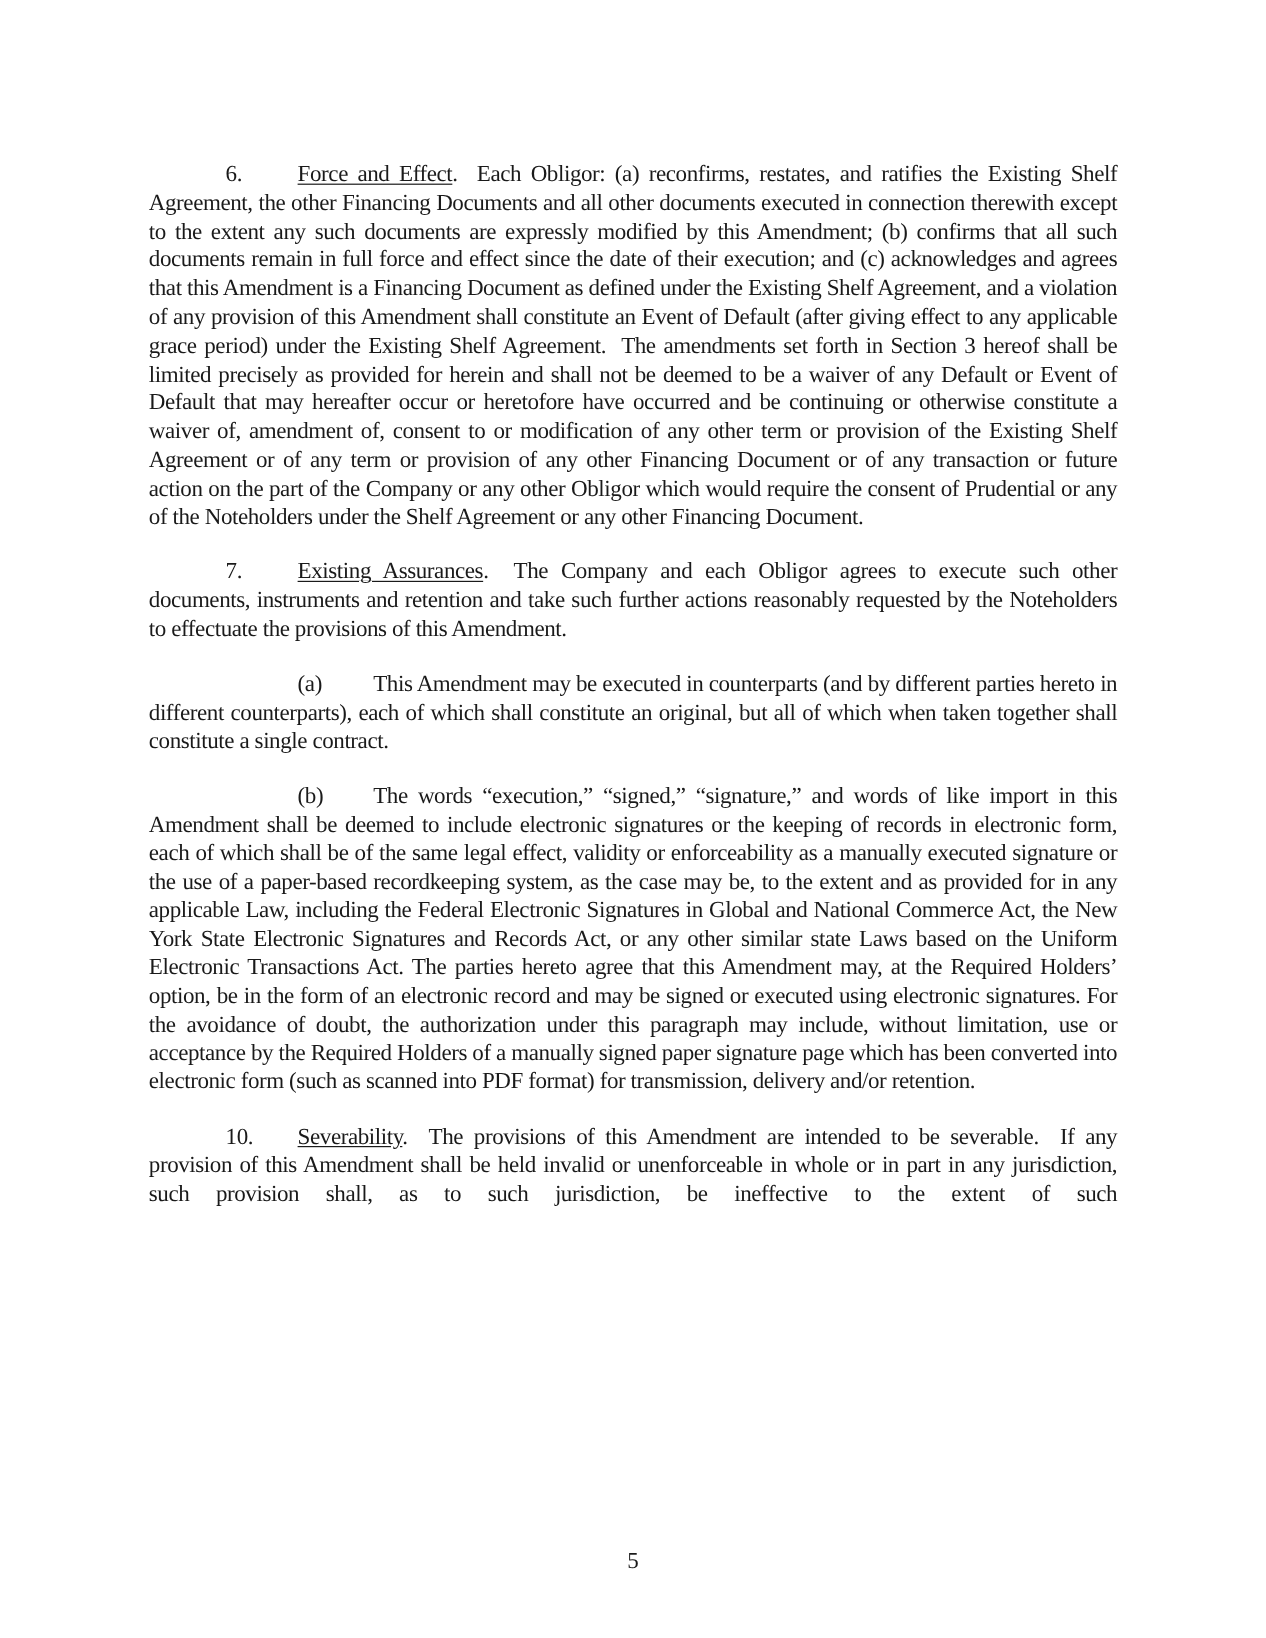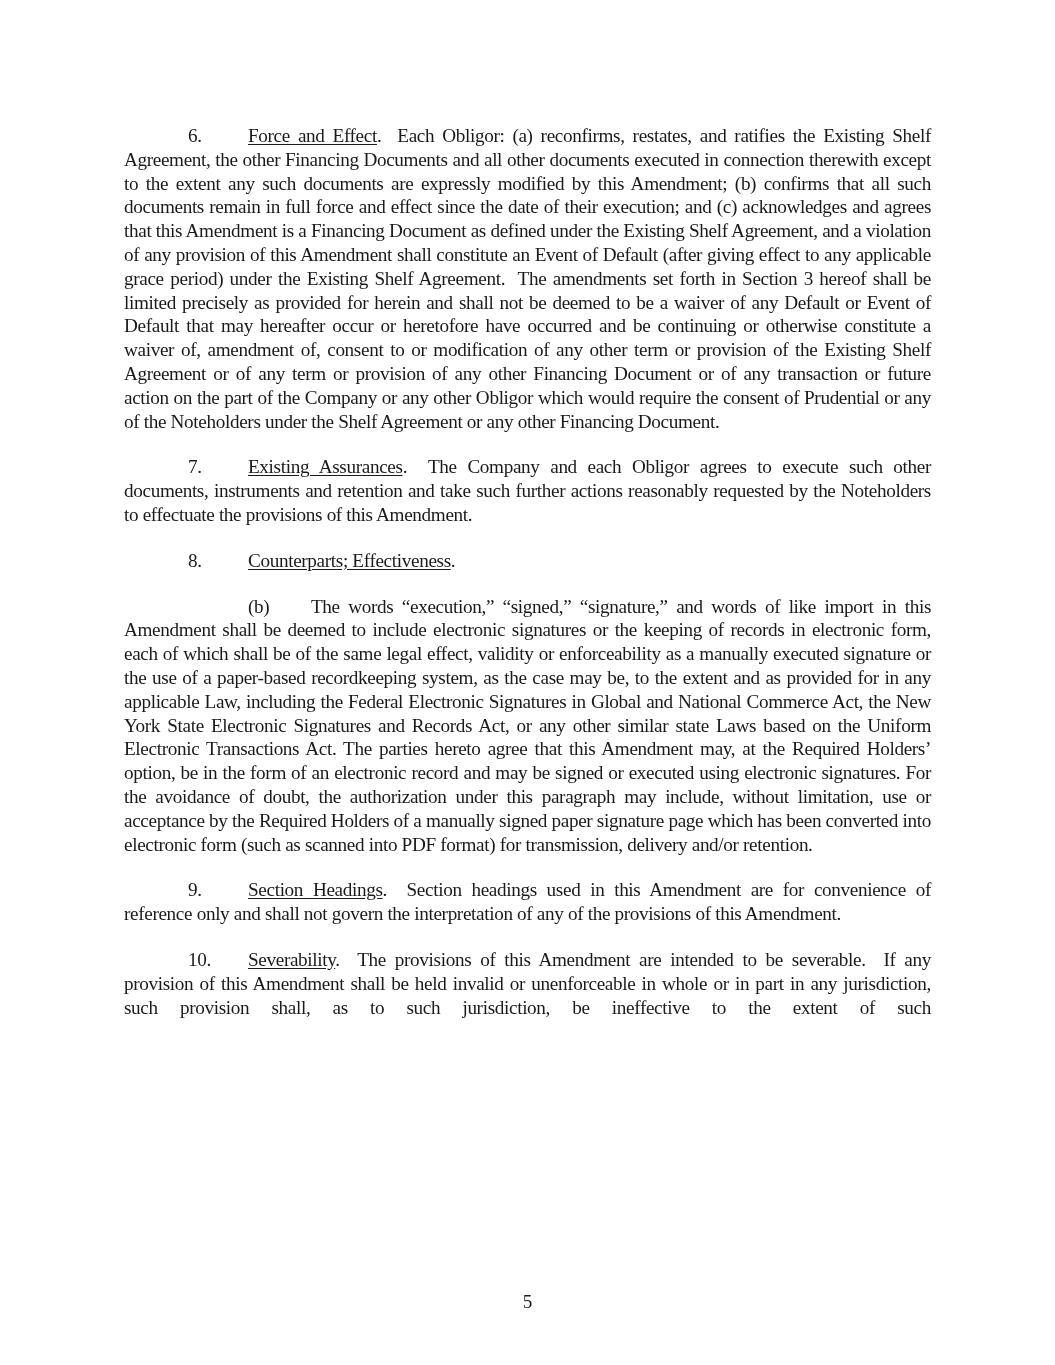--- a/index.html
+++ b/index.html
@@ -10,21 +10,21 @@
       top: 124px;
       width: 807px;
       font-family: "Liberation Serif", serif;
       font-size: 19.2px;
       line-height: 23.8px;
       color: #1a1a1a;
       letter-spacing: -0.35px;
       word-spacing: 0px;
     }
     .para {
-      margin: 0 0 22px 0;
+      margin: 10px 0 22px 0;
       text-align: justify;
       text-indent: 64px;
     }
     .para.sub { text-indent: 124px; }
     .num { display: inline-block; width: 60px; text-indent: 0; }
     .subnum { display: inline-block; width: 63px; text-indent: 0; }
     .heading { text-decoration: underline; text-underline-offset: 2px; }
     .page-number {
       position: absolute;
       top: 1291px;
@@ -38,24 +38,23 @@
   </style>
 </head>
 <body>
 
 <div class="page">
 
   <p class="para"><span class="num">6.</span><span class="heading">Force and Effect</span><span>.</span><span style="white-space: pre-wrap;">  Each Obligor: (a) reconfirms, restates, and ratifies the Existing Shelf Agreement, the other Financing Documents and all other documents executed in connection therewith except to the extent any such documents are expressly modified by this Amendment; (b) confirms that all such documents remain in full force and effect since the date of their execution; and (c) acknowledges and agrees that this Amendment is a Financing Document as defined under the Existing Shelf Agreement, and a violation of any provision of this Amendment shall constitute an Event of Default (after giving effect to any applicable grace period) under the Existing Shelf Agreement.  The amendments set forth in Section 3 hereof shall be limited precisely as provided for herein and shall not be deemed to be a waiver of any Default or Event of Default that may hereafter occur or heretofore have occurred and be continuing or otherwise constitute a waiver of, amendment of, consent to or modification of any other term or provision of the Existing Shelf Agreement or of any term or provision of any other Financing Document or of any transaction or future action on the part of the Company or any other Obligor which would require the consent of Prudential or any of the Noteholders under the Shelf Agreement or any other Financing Document.</span></p>
 
   <p class="para"><span class="num">7.</span><span class="heading">Existing Assurances</span><span>.</span><span style="white-space: pre-wrap;">  The Company and each Obligor agrees to execute such other documents, instruments and retention and take such further actions reasonably requested by the Noteholders to effectuate the provisions of this Amendment.</span></p>
 
-  <p class="para"><span class="num">8.</span><span class="heading">Counterparts; Effectiveness</span><span>.</span></p>
 
+  <p class="para sub"><span class="subnum">(a)</span><span>This Amendment may be executed in counterparts (and by different parties hereto in different counterparts), each of which shall constitute an original, but all of which when taken together shall constitute a single contract.</span></p>
 
   <p class="para sub"><span class="subnum">(b)</span><span>The words “execution,” “signed,” “signature,” and words of like import in this Amendment shall be deemed to include electronic signatures or the keeping of records in electronic form, each of which shall be of the same legal effect, validity or enforceability as a manually executed signature or the use of a paper-based recordkeeping system, as the case may be, to the extent and as provided for in any applicable Law, including the Federal Electronic Signatures in Global and National Commerce Act, the New York State Electronic Signatures and Records Act, or any other similar state Laws based on the Uniform Electronic Transactions Act. The parties hereto agree that this Amendment may, at the Required Holders’ option, be in the form of an electronic record and may be signed or executed using electronic signatures.  For the avoidance of doubt, the authorization under this paragraph may include, without limitation, use or acceptance by the Required Holders of a manually signed paper signature page which has been converted into electronic form (such as scanned into PDF format) for transmission, delivery and/or retention.</span></p>
 
-  <p class="para"><span class="num">9.</span><span class="heading">Section Headings</span><span>.</span><span style="white-space: pre-wrap;">  Section headings used in this Amendment are for convenience of reference only and shall not govern the interpretation of any of the provisions of this Amendment.</span></p>
 
   <p class="para" style="text-align-last: justify;"><span class="num">10.</span><span class="heading">Severability</span><span>.</span><span style="white-space: pre-wrap;">  The provisions of this Amendment are intended to be severable.  If any provision of this Amendment shall be held invalid or unenforceable in whole or in part in any jurisdiction, such provision shall, as to such jurisdiction, be ineffective to the extent of such</span></p>
 
 </div>
 
 <div class="page-number">5</div>
 
 </body></html>

